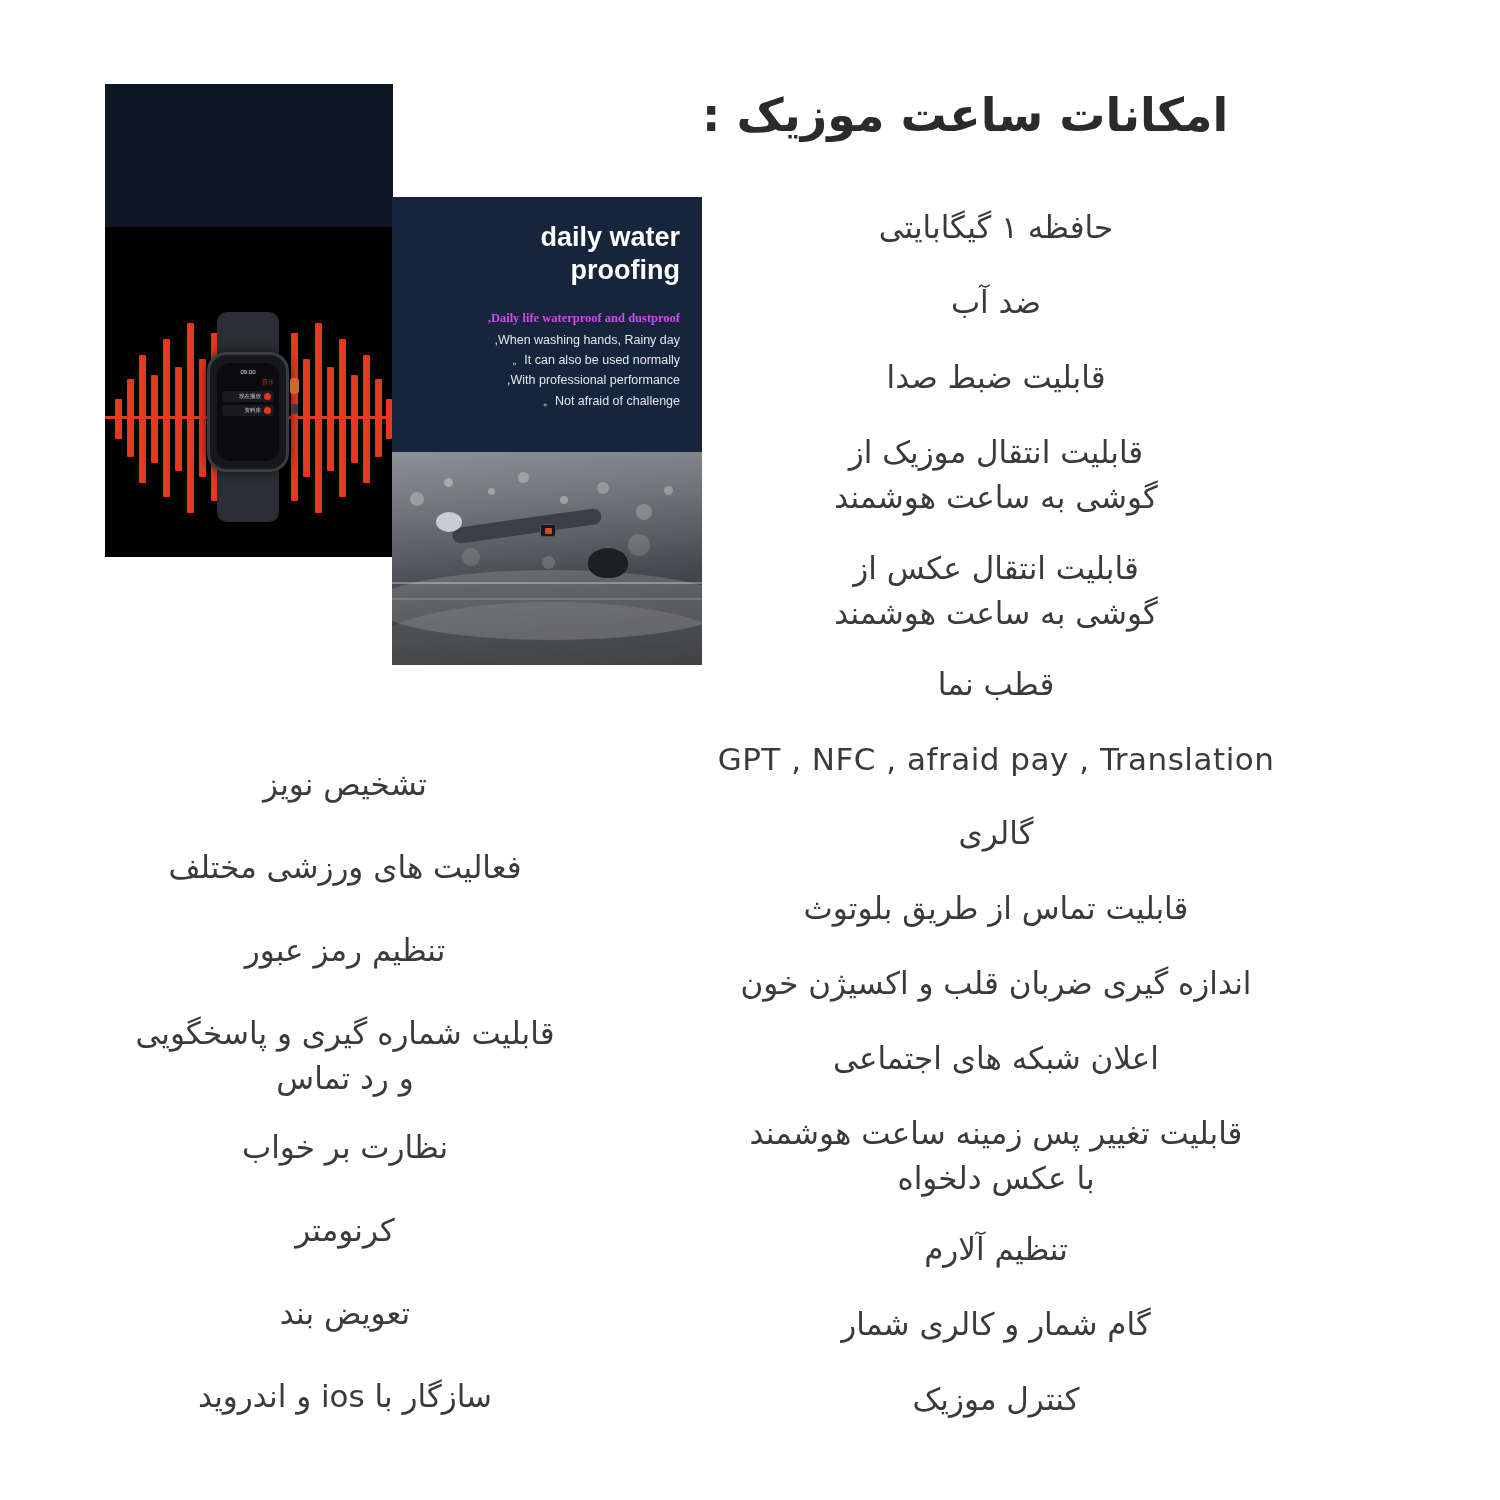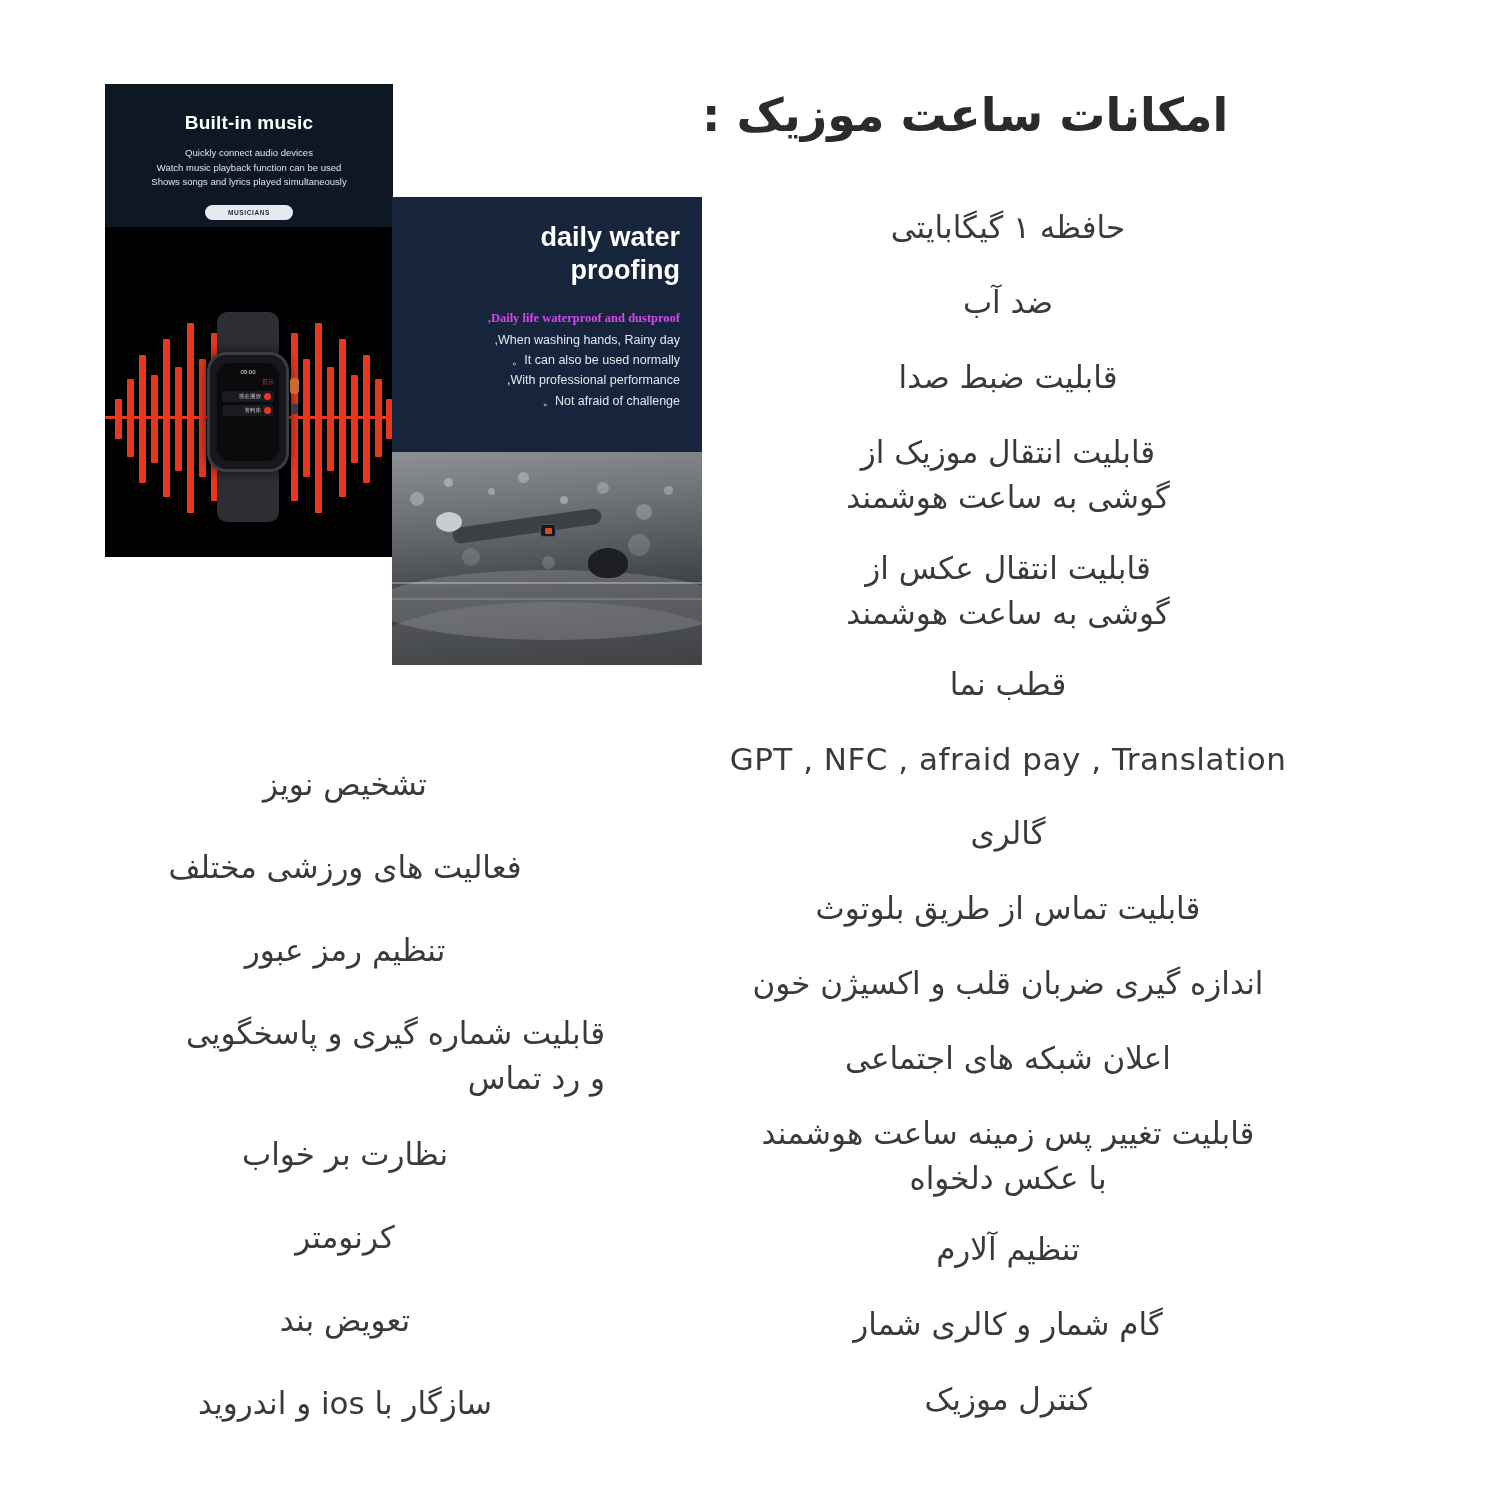--- a/index.html
+++ b/index.html
@@ -28,21 +28,21 @@
     font-weight: bold;
     color: #2b2b2b;
     letter-spacing: 0px;
     line-height: 1.2;
   }
 
   
   .right-list {
     position: absolute;
     top: 205px;
-    right: 112px;
+    right: 124px;
     width: 760px;
     direction: rtl;
     text-align: center;
   }
   .right-list .item {
     font-size: 31px;
     color: #3a3a3a;
     line-height: 1.45;
     margin-bottom: 30px;
     text-align: center;
@@ -260,27 +260,20 @@
   }
 </style>
 </head>
 <body>
 
 <div class="page">
 
   <div class="main-title">امکانات ساعت موزیک :</div>
 
   <div class="card-music">
-    <div class="cm-head">
-      <div class="cm-title">Built-in music</div>
-      <div class="cm-sub">Quickly connect audio devices</div>
-      <div class="cm-sub">Watch music playback function can be used</div>
-      <div class="cm-sub">Shows songs and lyrics played simultaneously</div>
-      <div class="cm-pill">MUSICIANS</div>
-    </div>
 
     <div class="cm-photo">
       <div class="eq">
 
         <div class="eq-bar" style="left:10px;  bottom:118px; width:7px; height:40px;"></div>
         <div class="eq-bar" style="left:22px;  bottom:100px; width:7px; height:78px;"></div>
         <div class="eq-bar" style="left:34px;  bottom:74px;  width:7px; height:128px;"></div>
         <div class="eq-bar" style="left:46px;  bottom:94px;  width:7px; height:88px;"></div>
         <div class="eq-bar" style="left:58px;  bottom:60px;  width:7px; height:158px;"></div>
         <div class="eq-bar" style="left:70px;  bottom:86px;  width:7px; height:104px;"></div>
@@ -378,21 +371,21 @@
 با عکس دلخواه</div>
     <div class="item">تنظیم آلارم</div>
     <div class="item">گام شمار و کالری شمار</div>
     <div class="item">کنترل موزیک</div>
   </div>
 
   <div class="left-list">
     <div class="item">تشخیص نویز</div>
     <div class="item">فعالیت های ورزشی مختلف</div>
     <div class="item">تنظیم رمز عبور</div>
-    <div class="item" style="white-space:pre-line; margin-bottom:31px;text-align:right;">قابلیت شماره گیری و پاسخگویی
+    <div class="item" style="white-space:pre-line; margin-bottom:24px;">قابلیت شماره گیری و پاسخگویی
 و رد تماس</div>
     <div class="item">نظارت بر خواب</div>
     <div class="item">کرنومتر</div>
     <div class="item">تعویض بند</div>
     <div class="item mixed">سازگار با  ios و اندروید</div>
   </div>
 
 </div>
 
 </body></html>

